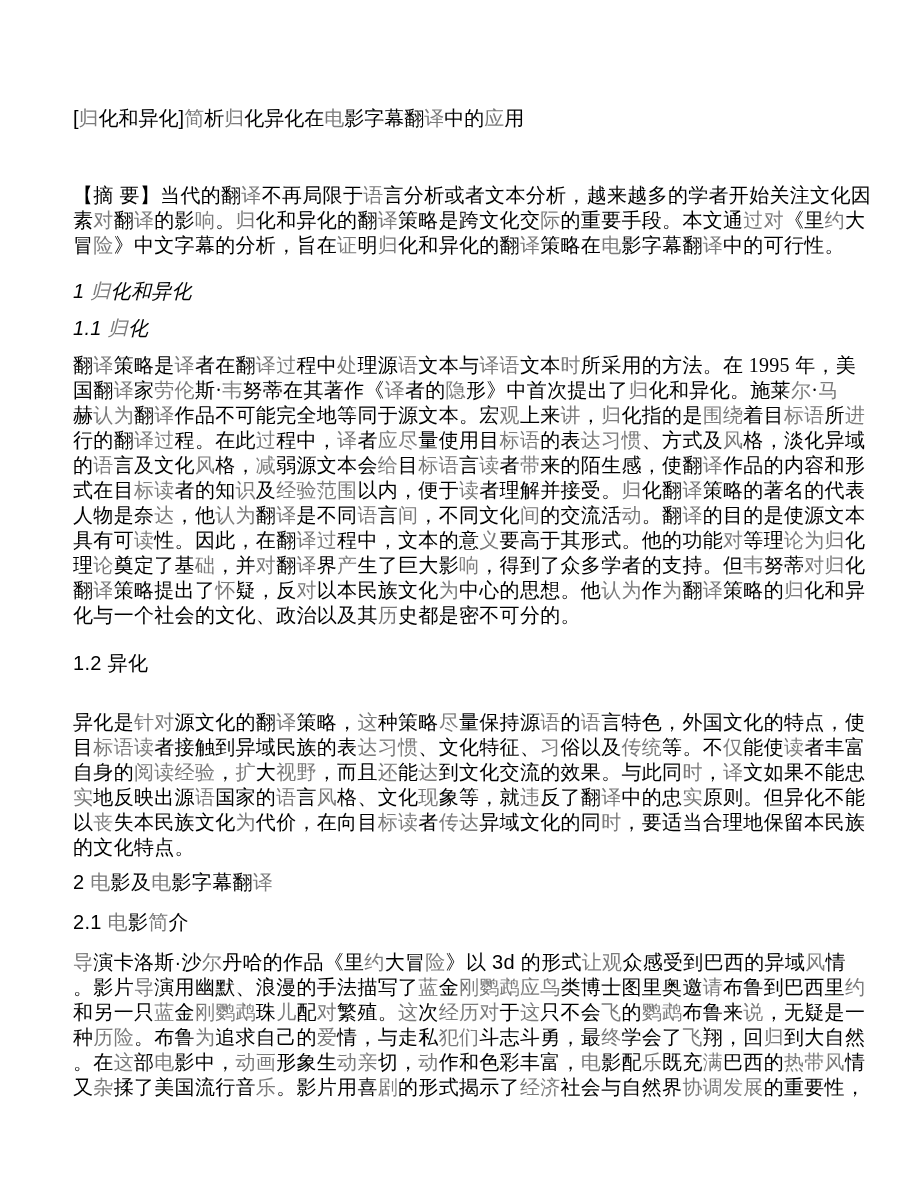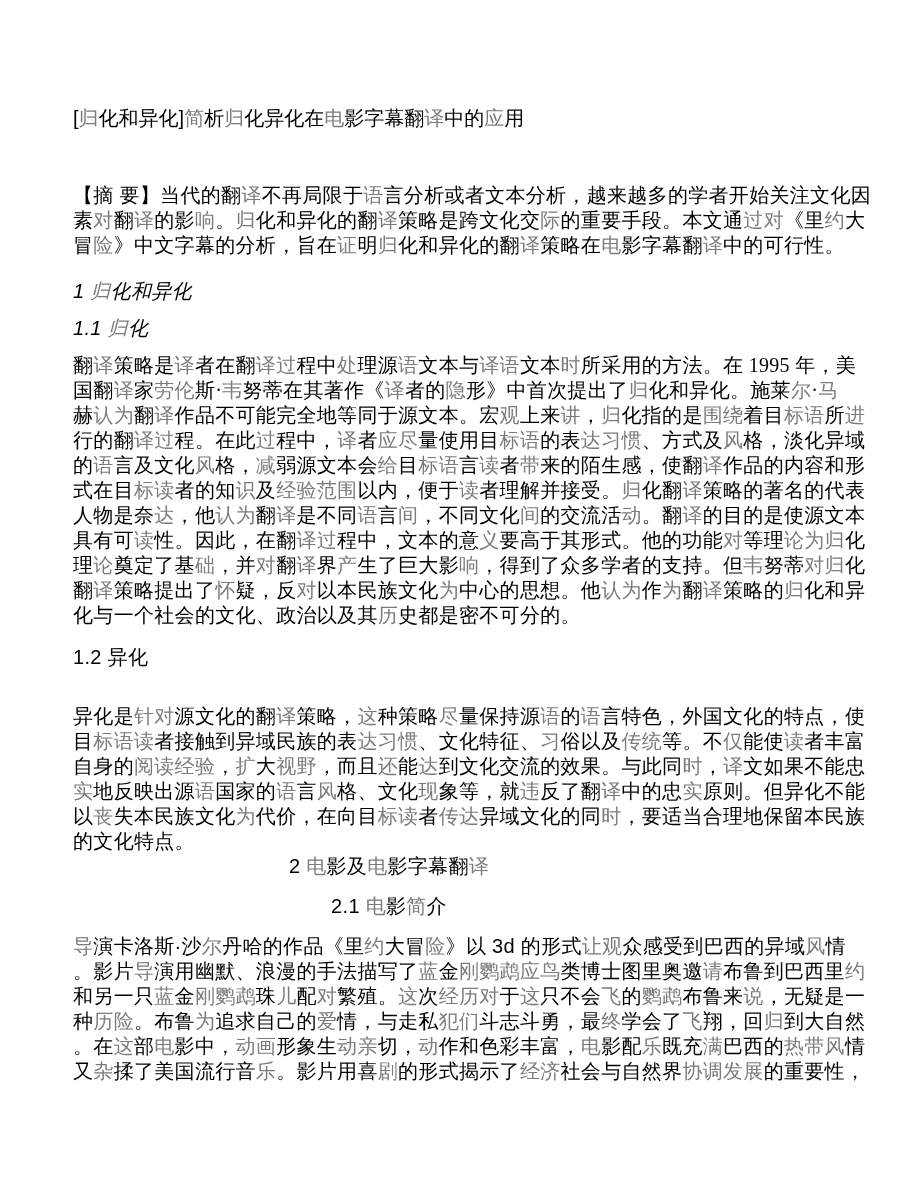--- a/index.html
+++ b/index.html
@@ -31,24 +31,24 @@
   .block { margin: 0; }
   .line, .heading {
     font-size: 20px;
     line-height: 25px;
     white-space: nowrap;
     letter-spacing: 0.3px;
   }
   .heading { font-weight: 400; }
   .mb-21 { margin-bottom: 21px; margin-top: 33px; }
   .mb-17 { margin-bottom: 34px; }
-  .mb-15 { margin-bottom: 15px; text-align: center; }
+  .mb-15 { margin-bottom: 15px; }
   .mb-12 { margin-bottom: 12px; font-style: italic; }
-  .mb-11 { margin-bottom: 17px; font-family: Liberation Serif, serif; }
-  .mb-10 { }
+  .mb-11 { margin-bottom: 23px; font-family: Liberation Serif, serif; }
+  .mb-10 { margin-bottom: 10px; }
   
   .lt { color: #7b7b7b; }
 </style>
 </head>
 <body>
 
 <div class="page">
 
   <h1 class="doc-title"><span>[</span><span class="lt">归</span><span>化</span><span>和</span><span>异</span><span>化</span><span>]</span><span class="lt">简</span><span>析</span><span class="lt">归</span><span>化</span><span>异</span><span>化</span><span>在</span><span class="lt">电</span><span>影</span><span>字</span><span>幕</span><span>翻</span><span class="lt">译</span><span>中</span><span>的</span><span class="lt">应</span><span>用</span></h1>
 

